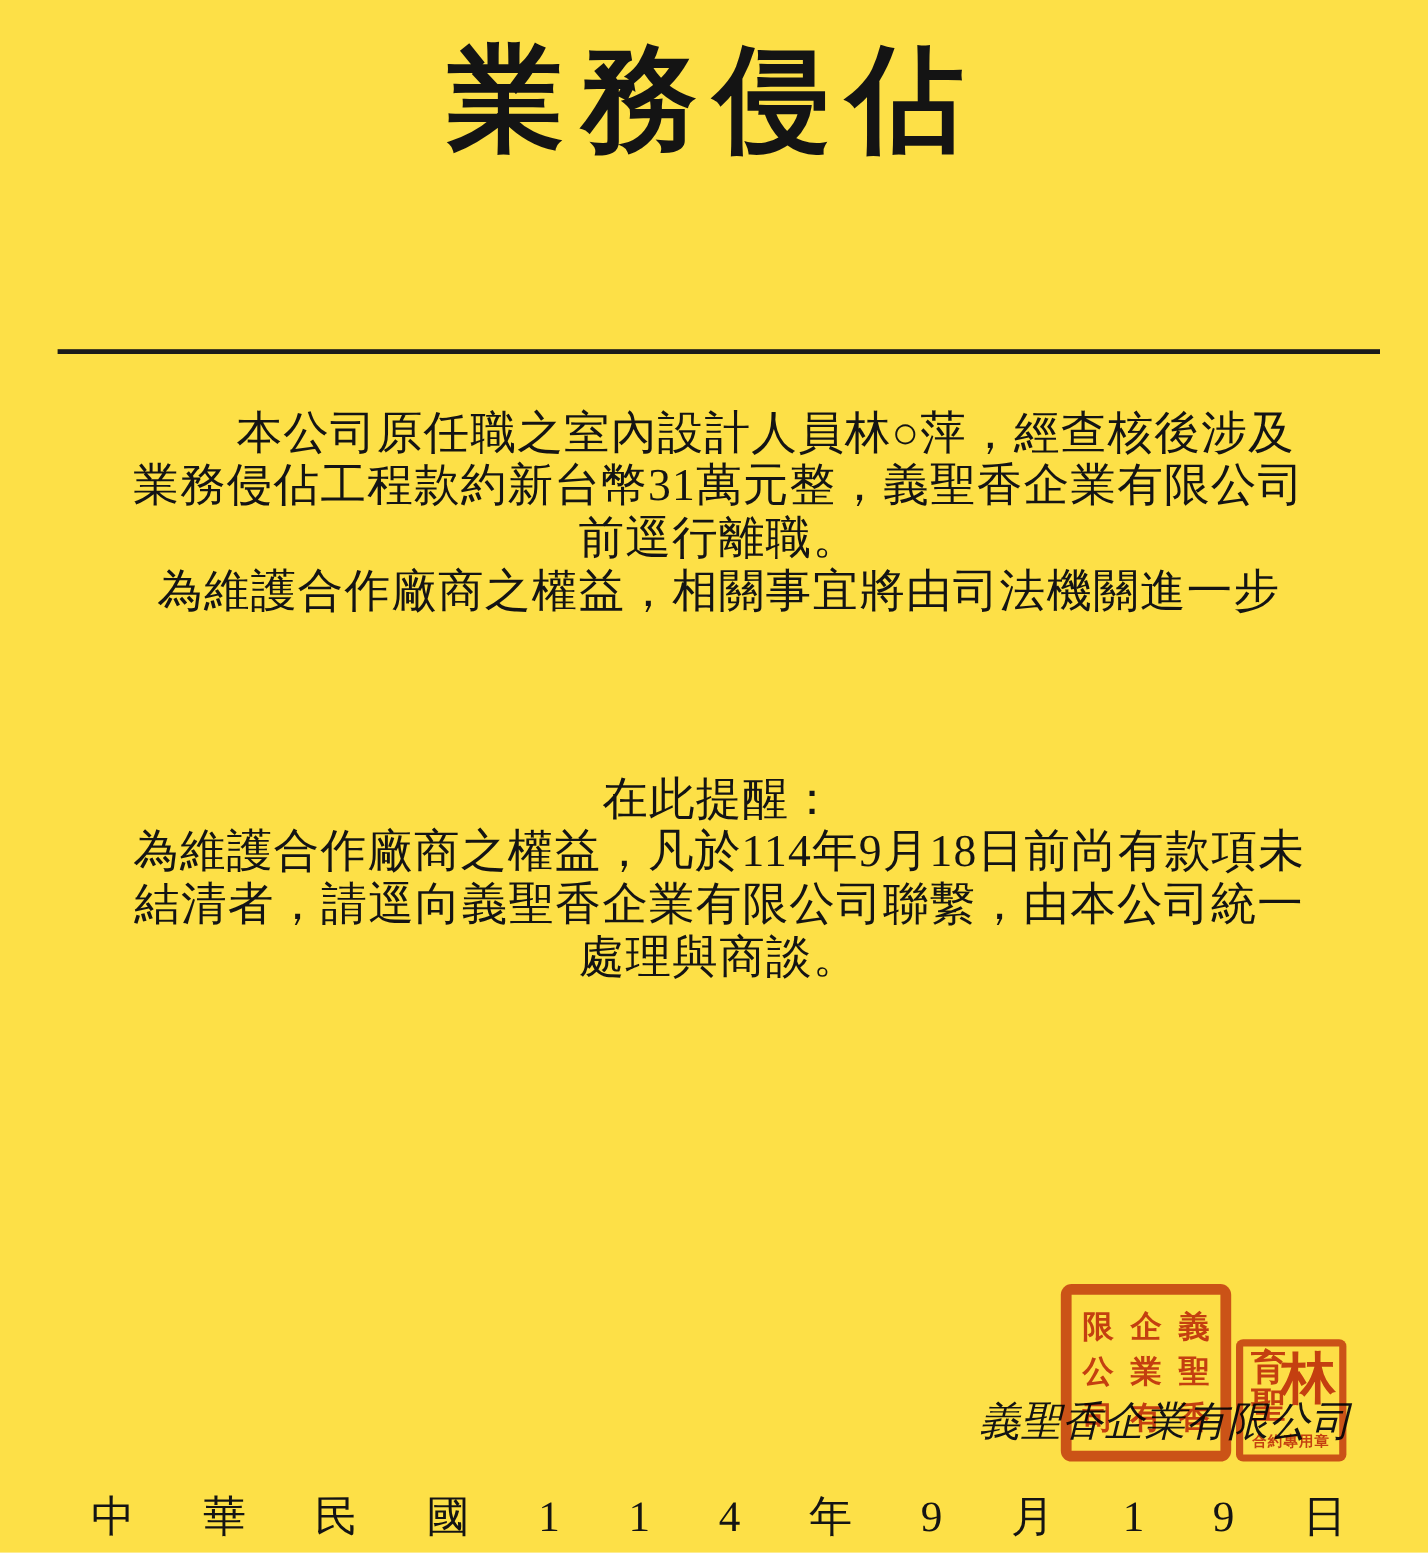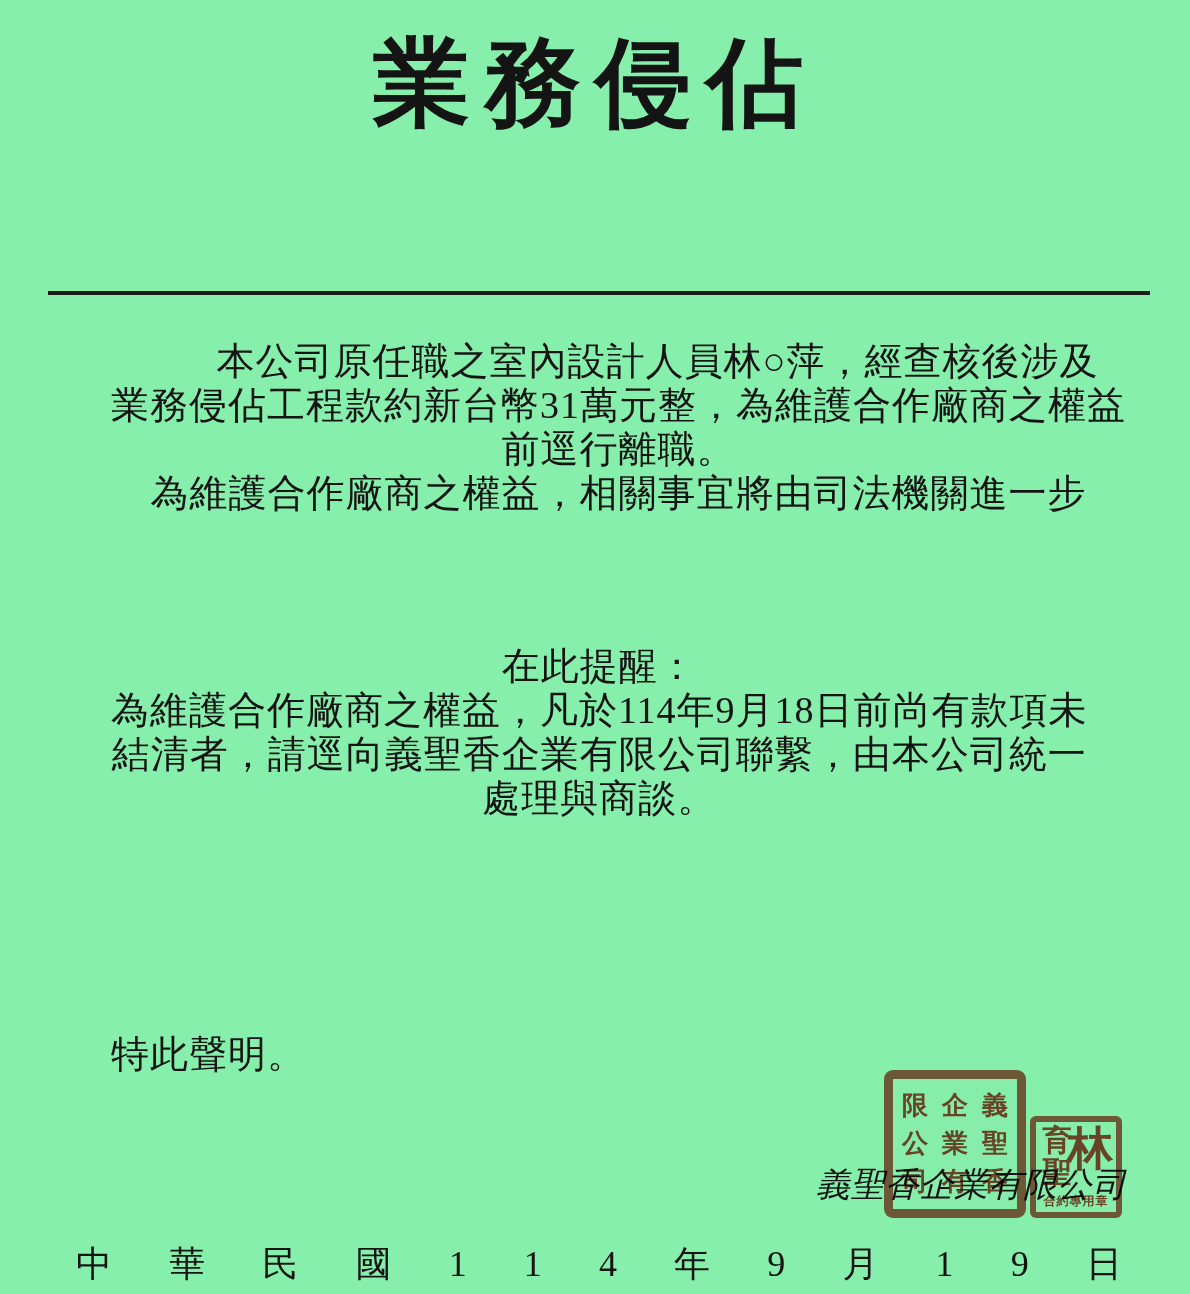--- a/index.html
+++ b/index.html
@@ -1,20 +1,20 @@
 <!DOCTYPE html>
 <html><head>
 <meta charset="utf-8">
 <style>
   html, body { margin: 0; padding: 0; background: #ffffff; }
   .page {
     position: relative;
     width: 1190px;
     height: 1294px;
-    background: #86efac;
+    background: #fde047;
     font-family: "Liberation Serif", "DejaVu Serif", serif;
     color: #141414;
     overflow: hidden;
   }
 
   
   .title {
     position: absolute;
     top: 28px;
     left: 0;
@@ -155,33 +155,32 @@
 <div class="page">
 
   <header class="title">
     <div class="title-line">業務侵佔</div>
   </header>
 
   <div class="rule"></div>
 
   <section class="statement">
     <div class="textline indent">本公司原任職之室內設計人員林○萍，經查核後涉及</div>
-    <div class="textline">業務侵佔工程款約新台幣31萬元整，為維護合作廠商之權益</div>
+    <div class="textline">業務侵佔工程款約新台幣31萬元整，義聖香企業有限公司</div>
     <div class="textline">前逕行離職。</div>
     <div class="textline">為維護合作廠商之權益，相關事宜將由司法機關進一步</div>
   </section>
 
   <section class="reminder">
     <div class="textline">在此提醒：</div>
     <div class="textline">為維護合作廠商之權益，凡於114年9月18日前尚有款項未</div>
     <div class="textline">結清者，請逕向義聖香企業有限公司聯繫，由本公司統一</div>
     <div class="textline">處理與商談。</div>
   </section>
 
-  <div class="textline closing">特此聲明。</div>
 
   <div class="signature">義聖香企業有限公司</div>
 
   <div class="seal company-seal">
     <div class="seal-col">義聖香</div>
     <div class="seal-col">企業有</div>
     <div class="seal-col">限公司</div>
   </div>
 
   <div class="seal personal-seal">

